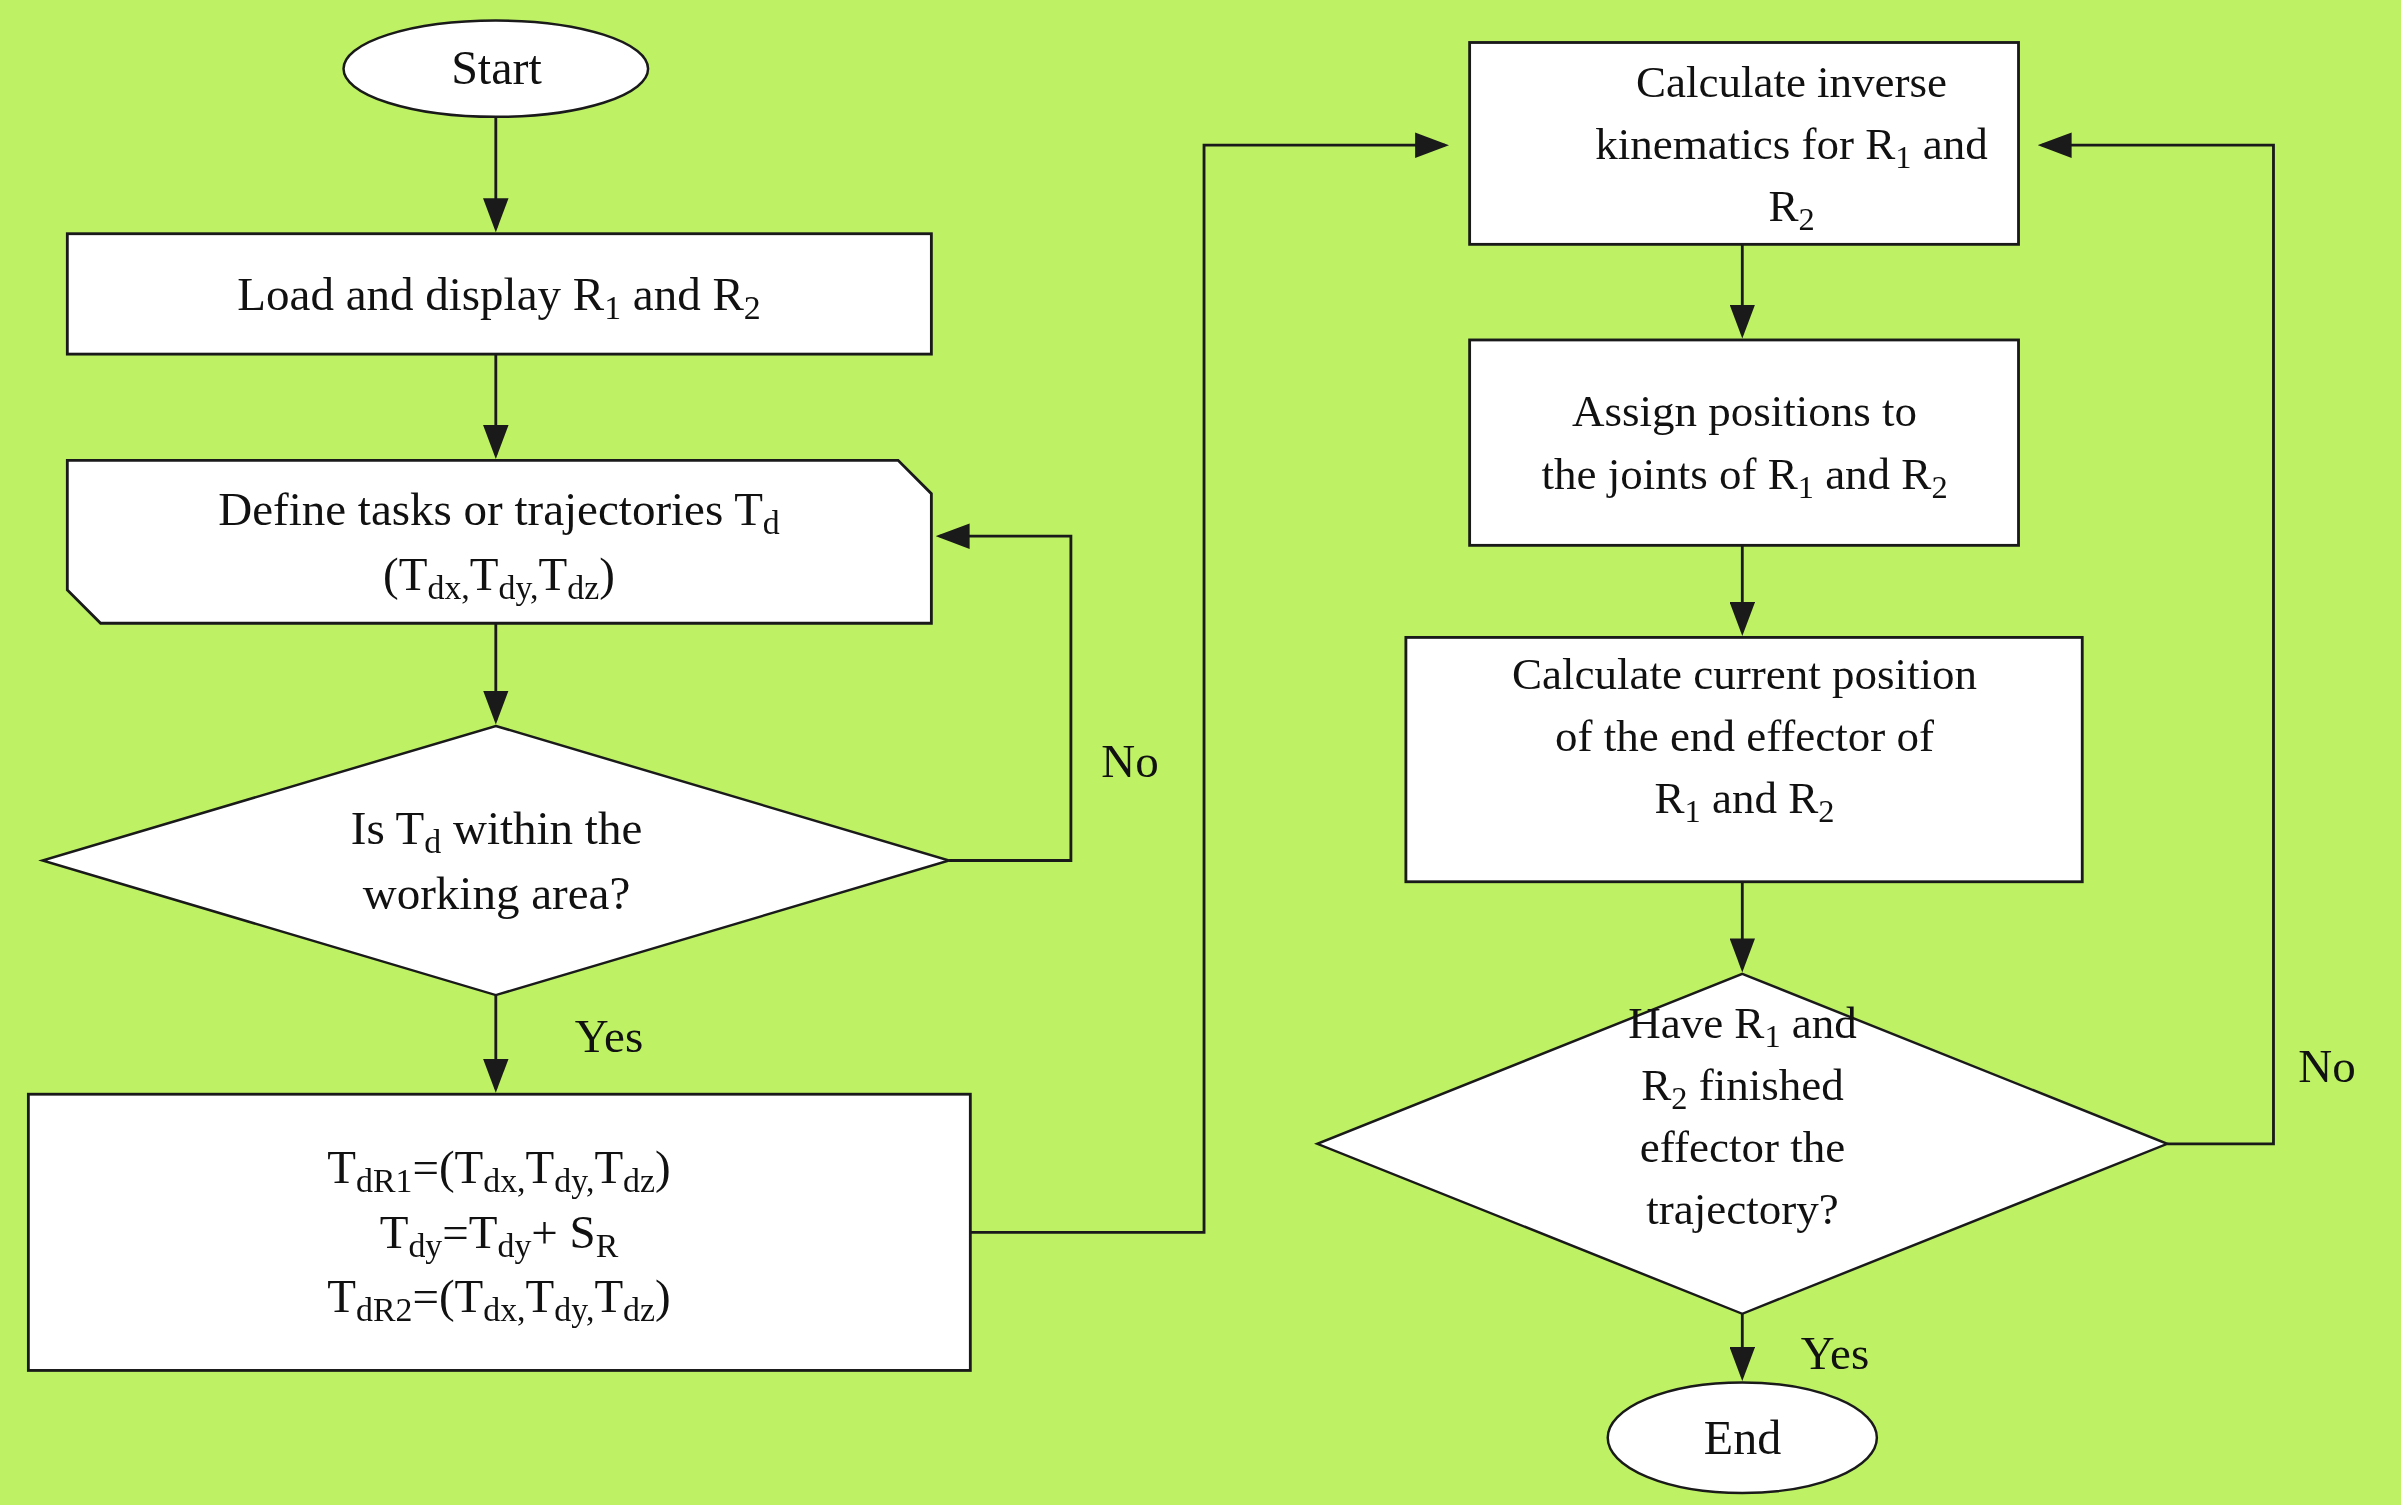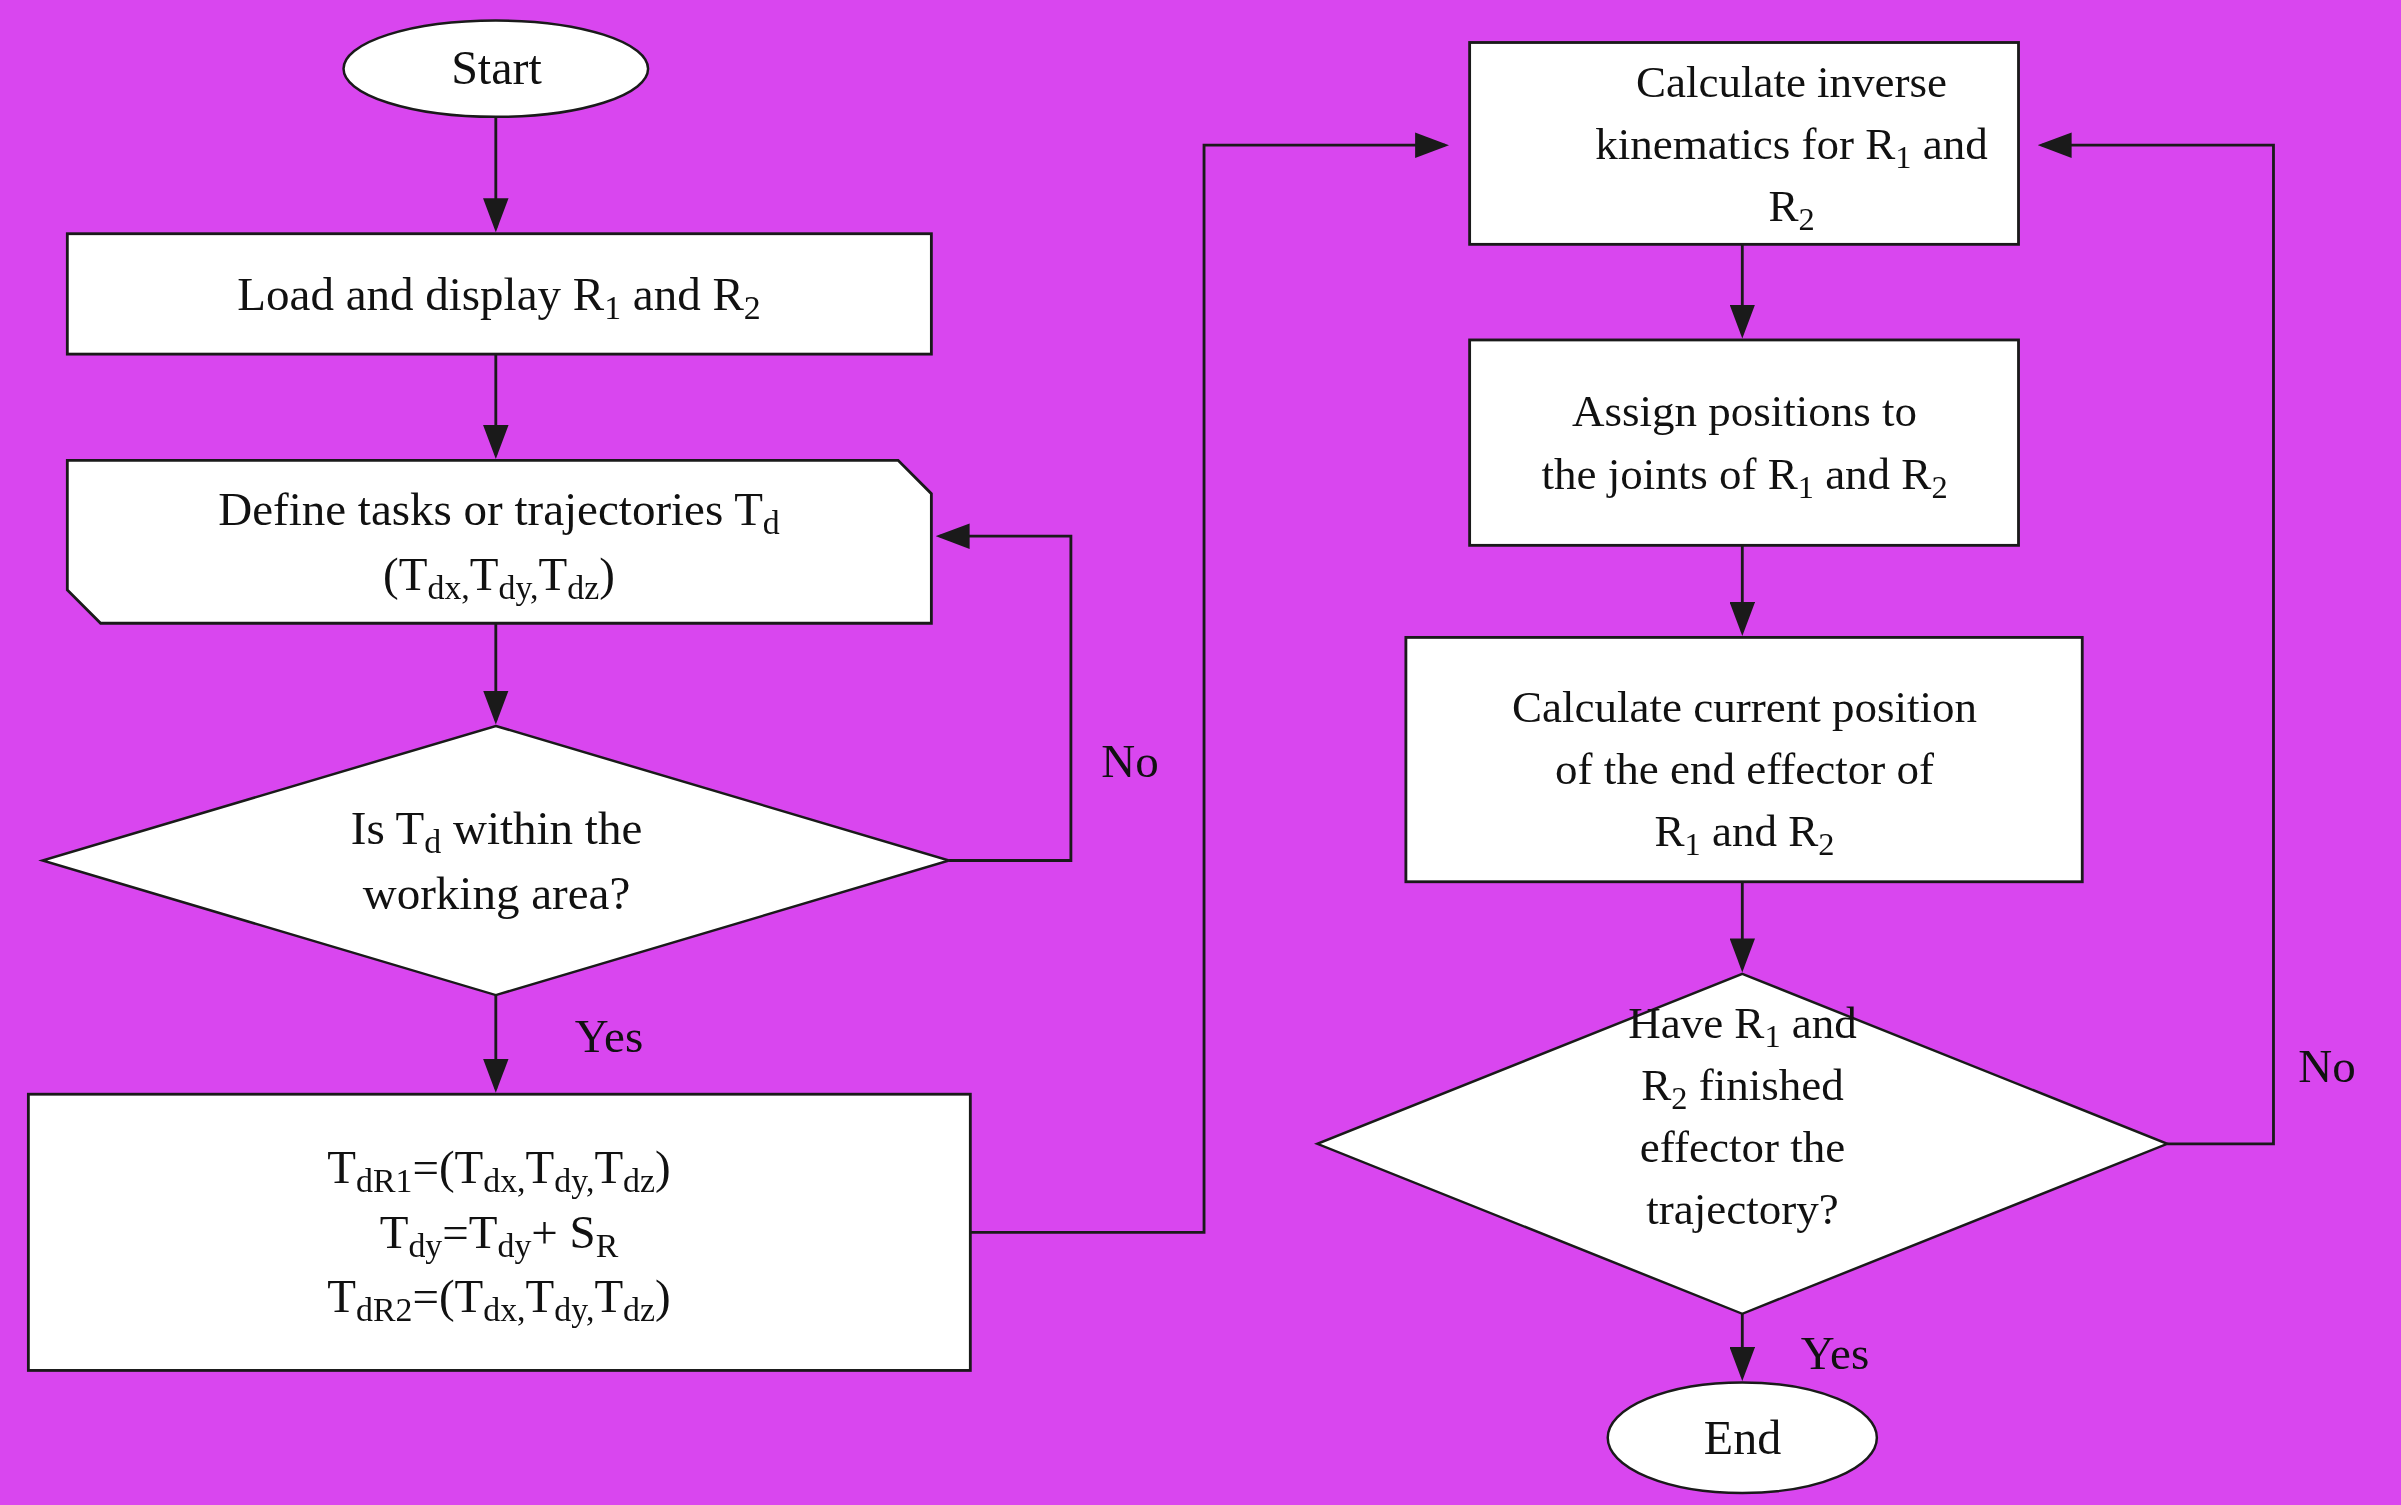--- a/index.html
+++ b/index.html
@@ -1,20 +1,20 @@
 <!DOCTYPE html>
 <html style="font-size:11.3px"><head>
 <meta charset="utf-8">
 <style>
   html, body { margin: 0; padding: 0; background: #ffffff; }
   #canvas {
     position: relative;
     width: 2401px;
     height: 1505px;
-    background: #d946ef;
+    background: #bef264;
     font-family: "Liberation Serif", "DejaVu Serif", serif;
     color: #111111;
     overflow: hidden;
   }
   #wires { position: absolute; left: 0; top: 0; width: 2401px; height: 1505px; }
   .label {
     position: absolute;
     display: flex;
     flex-direction: column;
     align-items: center;
@@ -104,21 +104,21 @@
     <div>Calculate inverse</div>
     <div>kinematics for R<sub>1</sub> and</div>
     <div>R<sub>2</sub></div>
   </div>
 
   <div class="label fs-box-r" style="left:1470px; top:340px; width:549px; height:205px;">
     <div>Assign positions to</div>
     <div>the joints of R<sub>1</sub> and R<sub>2</sub></div>
   </div>
 
-  <div class="label fs-box-r" style="left:1406px; top:638px; width:677px; height:196px;margin-top:33px;">
+  <div class="label fs-box-r" style="left:1406px; top:638px; width:677px; height:196px;">
     <div>Calculate current position</div>
     <div>of the end effector of</div>
     <div>R<sub>1</sub> and R<sub>2</sub></div>
   </div>
 
   <div class="label fs-diamond-r" style="left:1459px; top:992px; width:567px; height:248px;">
     <div>Have R<sub>1</sub> and</div>
     <div>R<sub>2</sub> finished</div>
     <div>effector the</div>
     <div>trajectory?</div>

